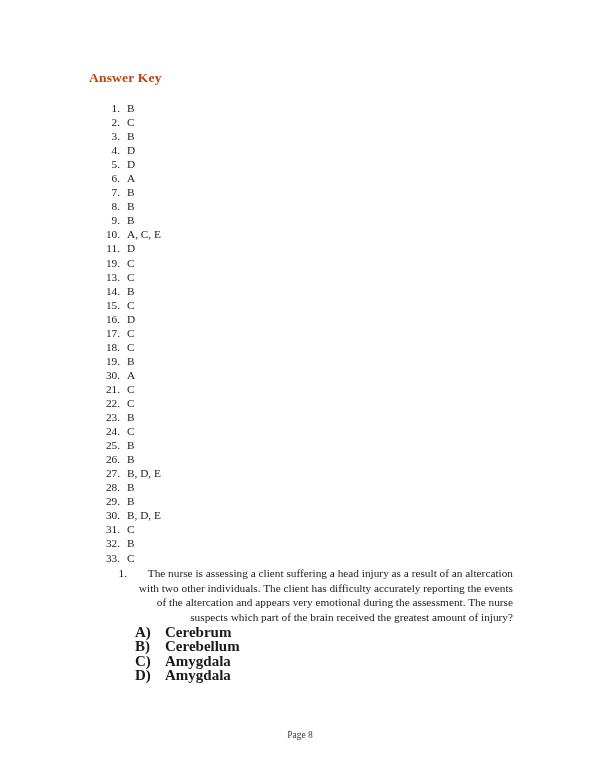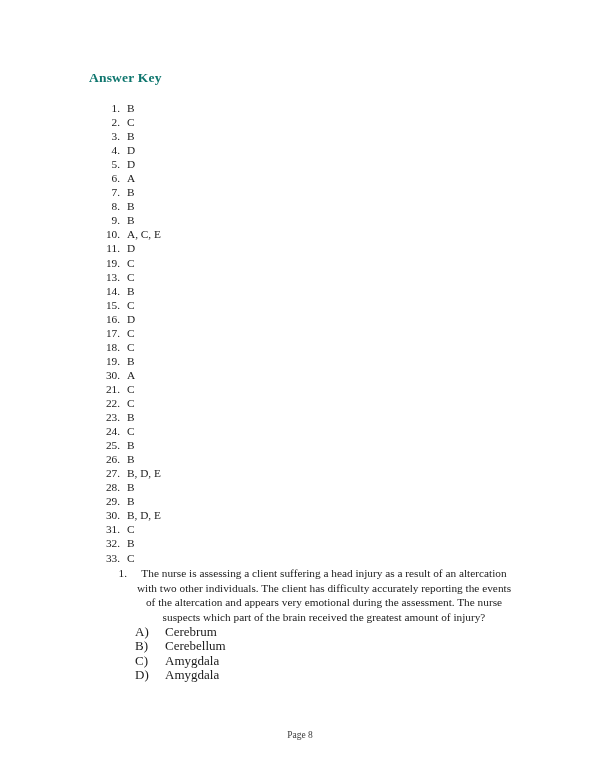--- a/index.html
+++ b/index.html
@@ -26,21 +26,21 @@
   }
 
   
   .doc-title {
     position: absolute;
     left: 89px;
     top: 70px;
     font-size: 13.5px;
     font-weight: bold;
     letter-spacing: 0.2px;
-    color: #0f766e;
+    color: #c2410c;
     white-space: nowrap;
   }
 
   
   .answer-list {
     position: absolute;
     left: 89px;
     top: 101px;
     width: 300px;
     list-style: none;
@@ -84,37 +84,38 @@
     text-align: right;
     font-size: 11.3px;
     line-height: 14.5px;
     padding-right: 0px;
   }
   .q-text {
     flex: 1 1 auto;
     padding-left: 8px;
     font-size: 11.3px;
     line-height: 14.5px;
-    text-align: center;
+    text-align: right;
     color: #1a1a1a;
   }
 
   .options {
     margin: 0;
     padding: 0;
     list-style: none;
     margin-left: 28px;
     margin-top: 1px;
   }
   .option-row {
     display: block;
     height: 14.3px;
     line-height: 14.3px;
-    font-size: 13px;
+    font-size: 15px;
     white-space: nowrap;
+    font-weight: bold;
   }
   .option-label {
     display: inline-block;
     width: 20px;
     text-align: left;
   }
   .option-text {
     display: inline-block;
     padding-left: 10px;
   }

